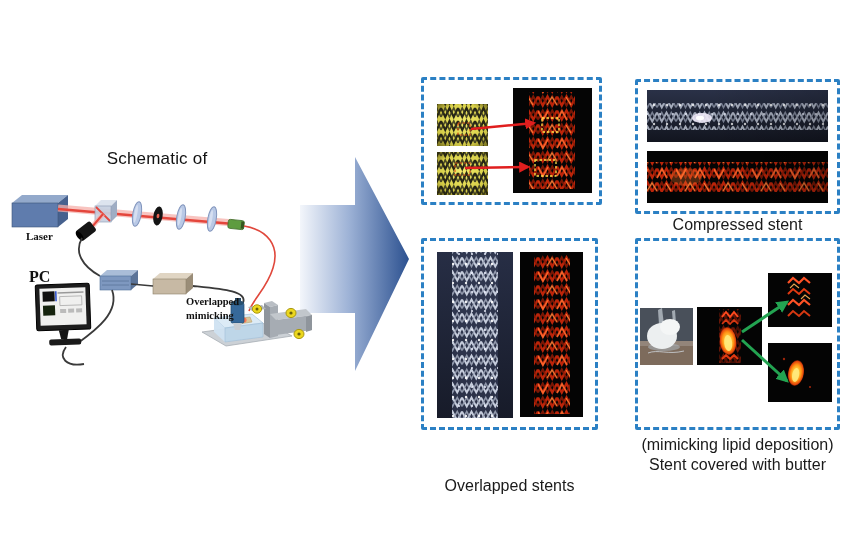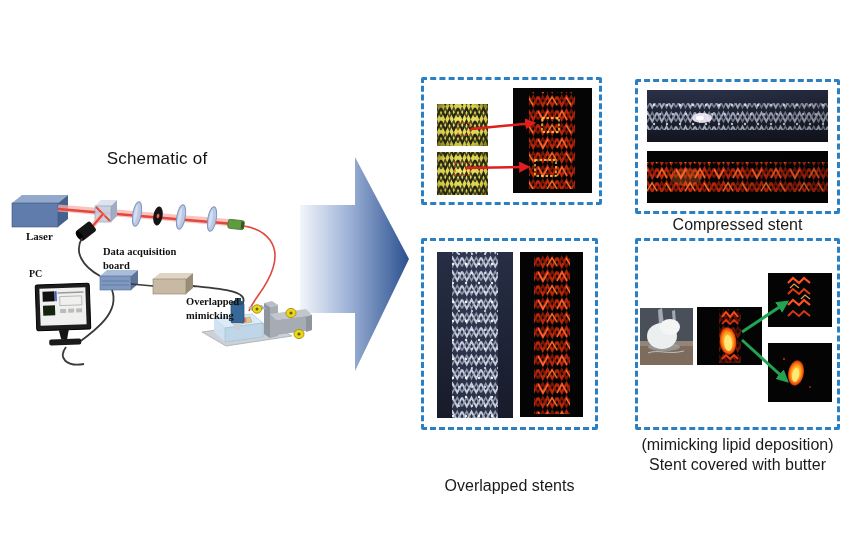--- a/index.html
+++ b/index.html
@@ -208,25 +208,21 @@
       <rect x="231" y="303" width="13" height="20" rx="1.5" fill="#36699a" stroke="#234a6e" stroke-width="0.7"></rect>
       <ellipse cx="237.5" cy="303" rx="6.5" ry="2.4" fill="#27506f"></ellipse>
       <polygon points="233,323 242,323 240,330 235,330" fill="#c8cdd2"></polygon>
     </g>
   </svg>
 
   <div class="title">
     <div>Schematic of</div>
   </div>
   <div class="sch-label" style="left:14px; top:229px; font-size:11px;margin-left:12px;">Laser</div>
-  <div class="sch-label" style="left:103px; top:245px;">
-    <div>Data acquisition</div>
-    <div>board</div>
-  </div>
-  <div class="sch-label" style="left:29px; top:267px; font-size:10px;">PC</div>
+  <div class="sch-label" style="left:29px; top:267px; font-size:16px;">PC</div>
   <div class="sch-label" style="left:186px; top:295px;">
     <div>Overlapped</div>
     <div>mimicking</div>
   </div>
 
   <div class="panel" style="left:421px; top:77px; width:181px; height:128px;">
     <svg width="175" height="122" viewBox="0 0 175 122">
       <g>
         <rect x="13" y="24" width="51" height="42" fill="url(#yellowBg)"></rect>
         <rect x="13" y="24" width="51" height="42" fill="url(#blackMesh)" opacity="0.92"></rect>

